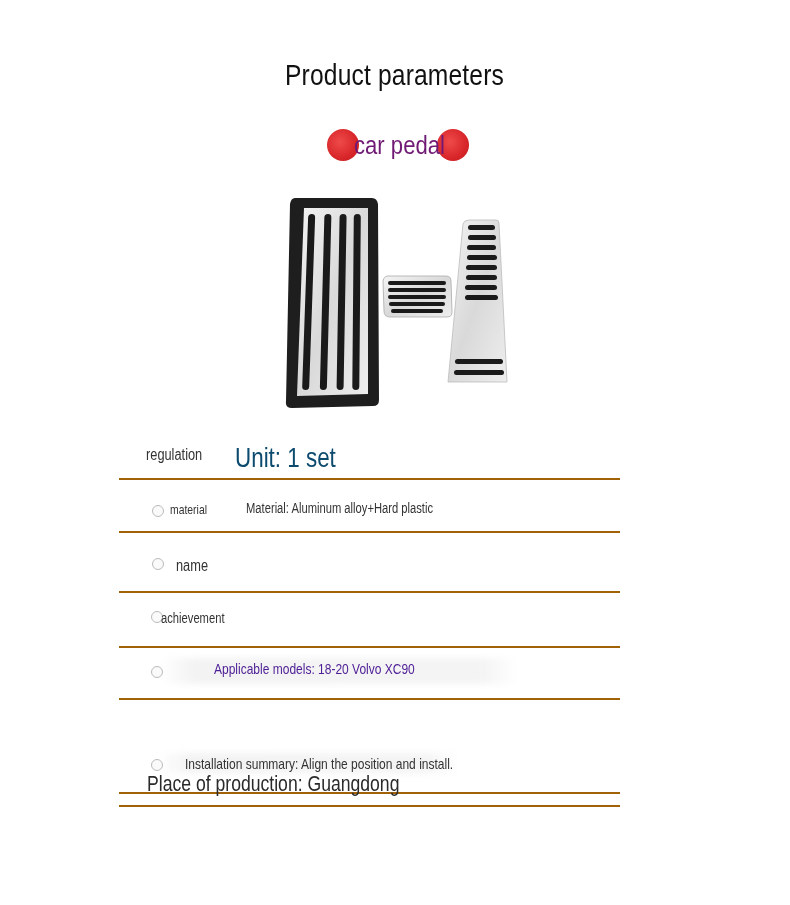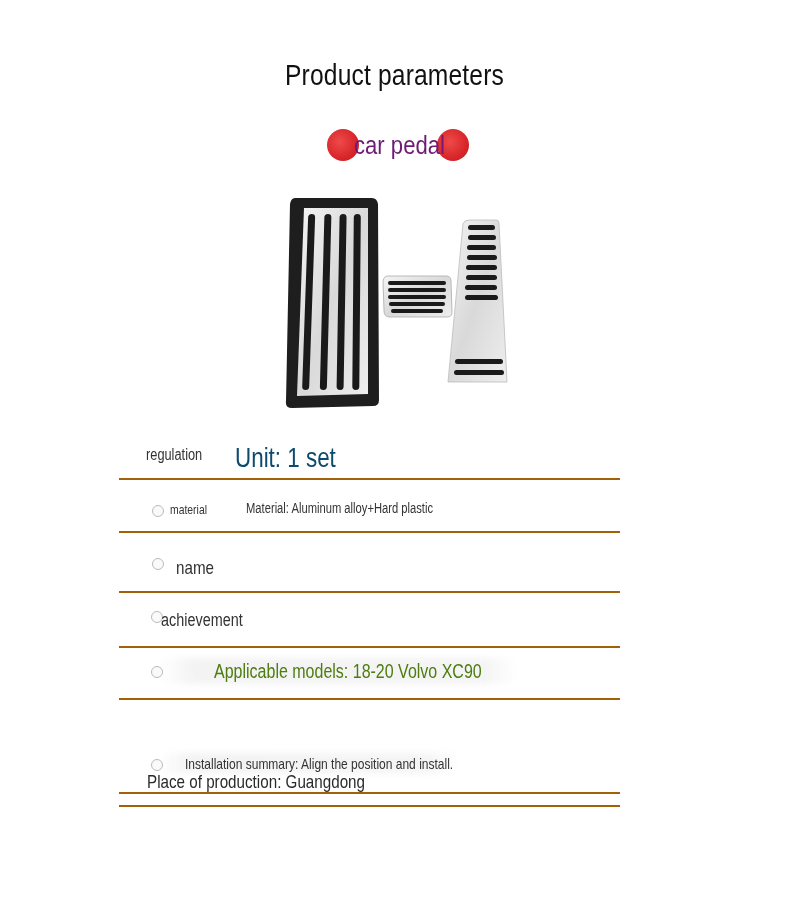--- a/index.html
+++ b/index.html
@@ -85,35 +85,35 @@
 </div>
 
 <div class="row" style="top:478px;height:53px;text-decoration:underline;">
   <div class="circ" style="left:33px;top:27px;"></div>
   <div class="lbl" style="left:51px;top:24px;font-size:13px;"><span class="cond">material</span></div>
   <div class="val" style="left:117px;top:22px;font-size:14px;margin-left:10px;"><span class="cond">Material: Aluminum alloy+Hard plastic</span></div>
 </div>
 
 <div class="row" style="top:531px;height:60px;">
   <div class="circ" style="left:33px;top:27px;"></div>
-  <div class="lbl" style="left:57px;top:26px;font-size:19px;"><span class="cond">name</span></div>
+  <div class="lbl" style="left:57px;top:26px;font-size:16px;"><span class="cond">name</span></div>
 </div>
 
 <div class="row" style="top:591px;height:55px;">
   <div class="circ" style="left:32px;top:20px;"></div>
-  <div class="lbl" style="left:42px;top:19px;font-size:18px;"><span class="cond">achievement</span></div>
+  <div class="lbl" style="left:42px;top:19px;font-size:14px;"><span class="cond">achievement</span></div>
 </div>
 
 <div class="row" style="top:646px;height:52px;">
   <div class="blurbar" style="left:40px;top:12px;width:360px;"></div>
   <div class="circ" style="left:32px;top:20px;"></div>
-  <div class="val" style="left:95px;top:14px;font-size:20px;color:#4d7c0f;text-decoration:underline;"><span class="cond">Applicable models: 18-20 Volvo XC90</span></div>
+  <div class="val" style="left:95px;top:14px;font-size:15px;color:#4c1d95;text-decoration:underline;"><span class="cond">Applicable models: 18-20 Volvo XC90</span></div>
 </div>
 
 <div class="row" style="top:698px;height:55px;margin-top:39px;">
   <div class="blurbar" style="left:40px;top:16px;width:300px;height:20px;"></div>
   <div class="circ" style="left:32px;top:22px;"></div>
   <div class="val" style="left:66px;top:18px;font-size:15px;"><span class="cond">Installation summary: Align the position and install.</span></div>
 </div>
 
 <div class="row" style="top:753px;height:52px;">
-  <div class="val" style="left:28px;top:18px;font-size:19px;color:#2a2a2a;"><span class="cond">Place of production: Guangdong</span></div>
+  <div class="val" style="left:28px;top:18px;font-size:22px;color:#2a2a2a;"><span class="cond">Place of production: Guangdong</span></div>
 </div>
 
 </body></html>

